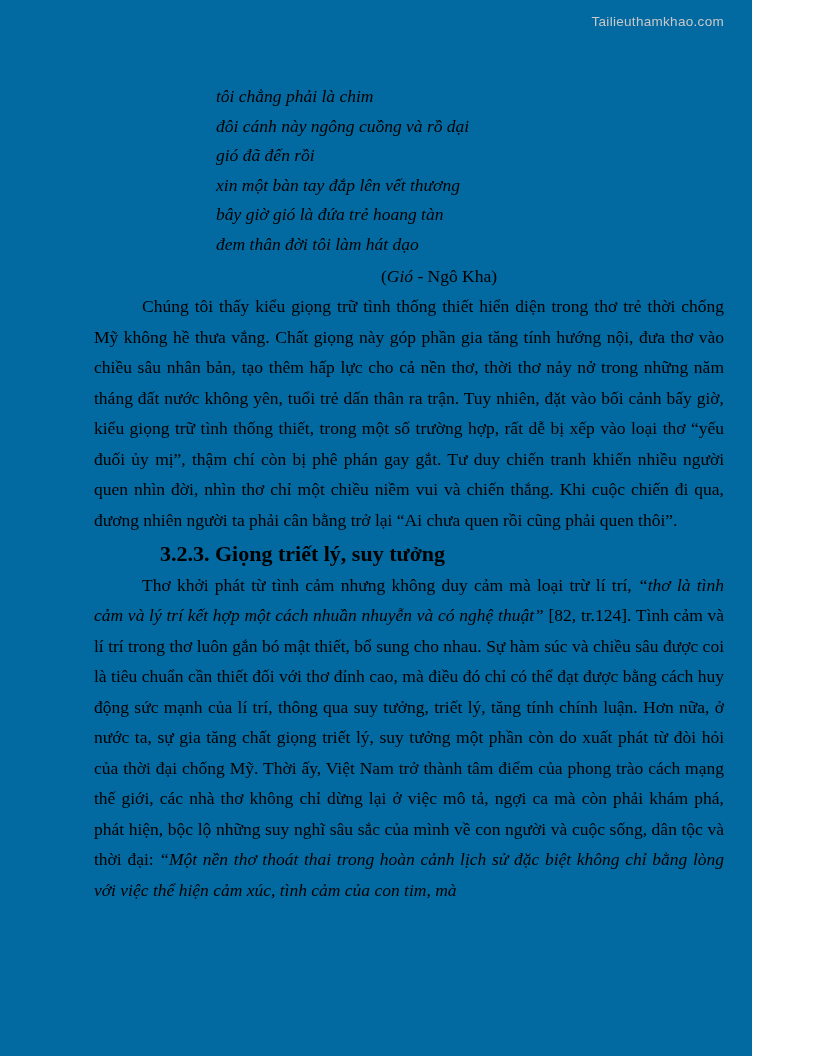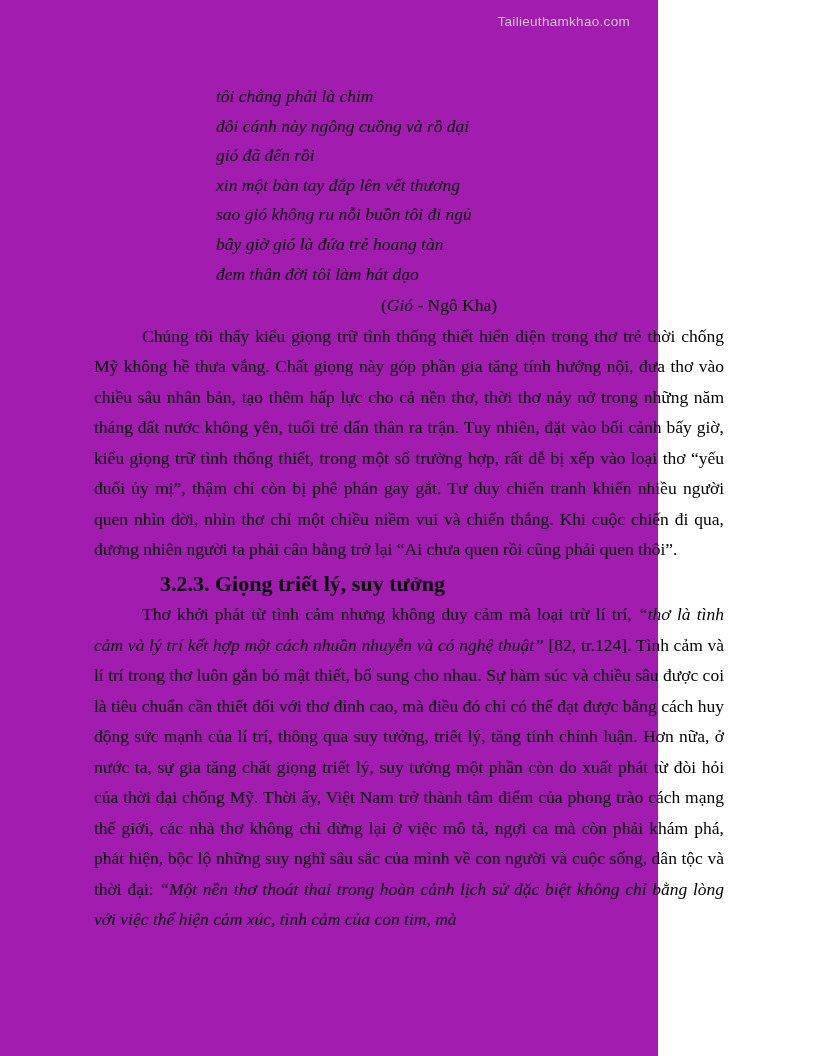--- a/index.html
+++ b/index.html
@@ -12,23 +12,23 @@
     height: 1056px;
     position: relative;
     font-family: "Liberation Serif", "DejaVu Serif", serif;
     color: #000000;
     overflow: hidden;
   }
 
   .page {
     position: absolute;
     top: 0; left: 0;
-    width: 658px;
+    width: 752px;
     height: 1056px;
-    background: #a21caf;
+    background: #0369a1;
   }
 
   .watermark {
     position: absolute;
     top: 14px;
     right: 28px;
     font-family: "Liberation Sans", "DejaVu Sans", sans-serif;
     font-size: 13.5px;
     letter-spacing: 0.3px;
     color: #c9c9c9;
@@ -106,21 +106,20 @@
   <div class="watermark">Tailieuthamkhao.com</div>
 
 
   <div class="content">
 
     <div class="poem">
       <div class="poem-line">tôi chẳng phải là chim</div>
       <div class="poem-line">đôi cánh này ngông cuồng và rồ dại</div>
       <div class="poem-line">gió đã đến rồi</div>
       <div class="poem-line">xin một bàn tay đắp lên vết thương</div>
-      <div class="poem-line">sao gió không ru nỗi buồn tôi đi ngủ</div>
       <div class="poem-line">bây giờ gió là đứa trẻ hoang tàn</div>
       <div class="poem-line">đem thân đời tôi làm hát dạo</div>
     </div>
 
     <div class="poem-attrib"><span>(</span><span class="it">Gió</span><span> - Ngô Kha)</span></div>
 
     <p class="body">Chúng tôi thấy kiểu giọng trữ tình thống thiết hiển diện trong thơ trẻ thời chống Mỹ không hề thưa vắng. Chất giọng này góp phần gia tăng tính hướng nội, đưa thơ vào chiều sâu nhân bản, tạo thêm hấp lực cho cả nền thơ, thời thơ nảy nở trong những năm tháng đất nước không yên, tuổi trẻ dấn thân ra trận. Tuy nhiên, đặt vào bối cảnh bấy giờ, kiểu giọng trữ tình thống thiết, trong một số trường hợp, rất dễ bị xếp vào loại thơ “yếu đuối ủy mị”, thậm chí còn bị phê phán gay gắt. Tư duy chiến tranh khiến nhiều người quen nhìn đời, nhìn thơ chỉ một chiều niềm vui và chiến thắng. Khi cuộc chiến đi qua, đương nhiên người ta phải cân bằng trở lại “Ai chưa quen rồi cũng phải quen thôi”.</p>
 
     <h3 class="heading">3.2.3. Giọng triết lý, suy tưởng</h3>
 

